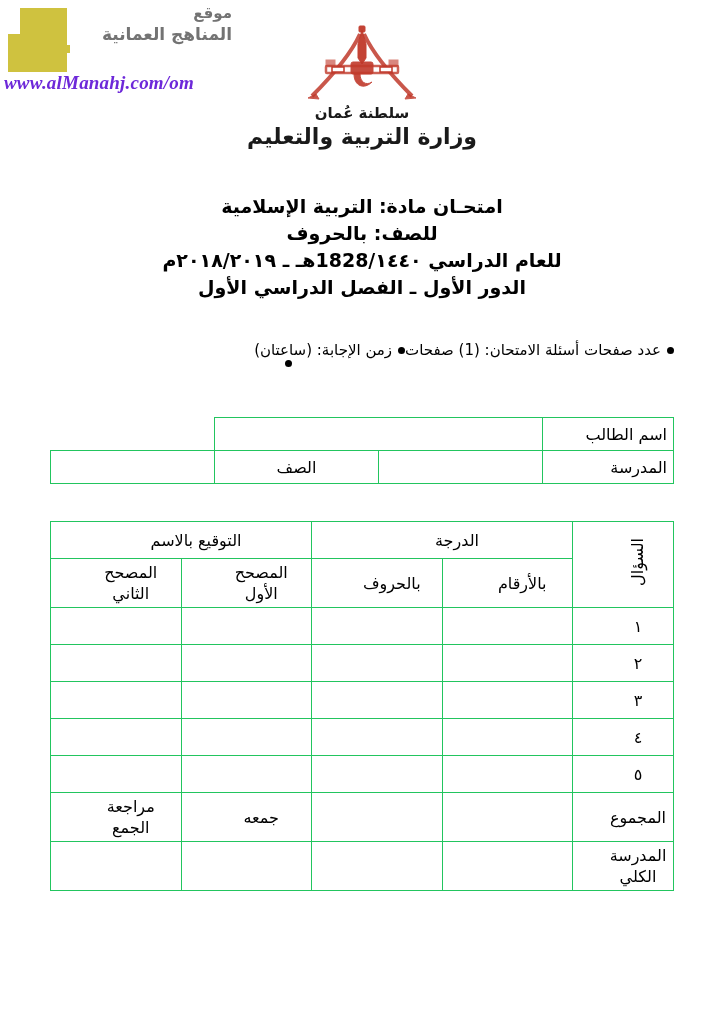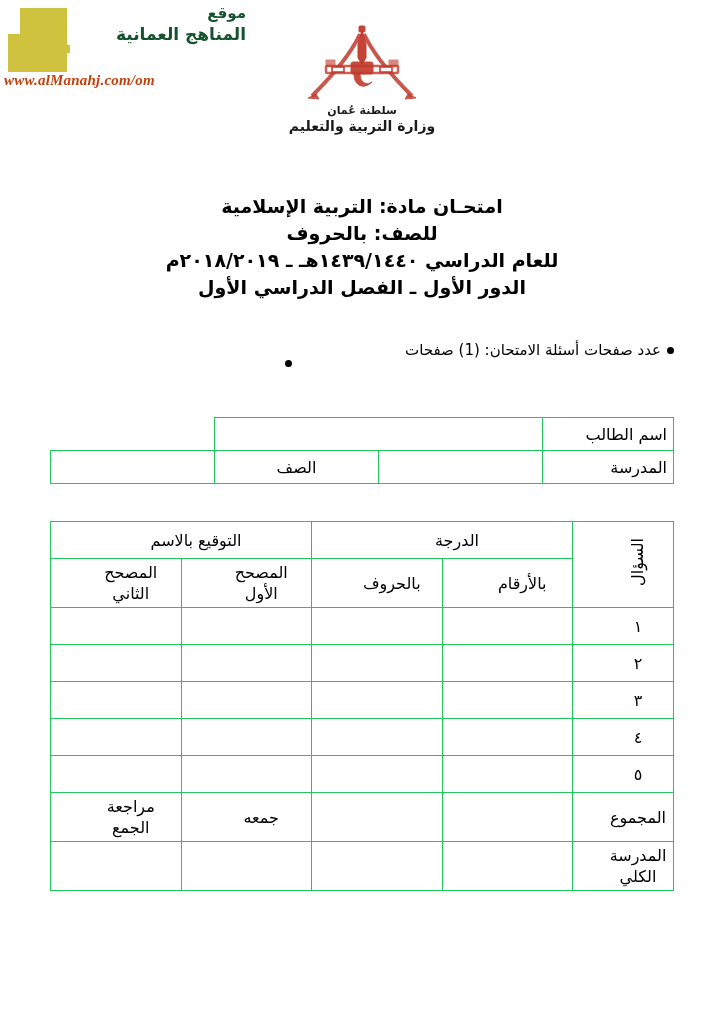--- a/index.html
+++ b/index.html
@@ -29,40 +29,40 @@
     position: absolute;
     background: #cfc23f;
   }
   .wm-block-a { left: 20px;  top: 8px;  width: 47px; height: 36px; }
   .wm-block-b { left: 8px;   top: 34px; width: 40px; height: 38px; }
   .wm-block-c { left: 20px;  top: 34px; width: 47px; height: 38px; }
   .wm-bar     { left: 48px;  top: 45px; width: 22px; height: 8px;  background:#cfc23f; }
 
   #wm-line1, #wm-line2 {
     position: absolute;
-    right: 4px;
+    right: 18px;
     text-align: right;
-    color: #14532d;
+    color: #737373;
     font-weight: bold;
     font-family: "DejaVu Sans", "Liberation Sans", sans-serif;
     white-space: nowrap;
     direction: rtl;
   }
   #wm-line1 { top: 4px;  font-size: 15px; }
   #wm-line2 { top: 24px; font-size: 17px; }
 
   #wm-url {
     position: absolute;
     left: 4px;
     top: 72px;
     font-family: "Liberation Serif", "DejaVu Serif", serif;
     font-weight: bold;
     font-style: italic;
-    font-size: 15px;
-    color: #c2410c;
+    font-size: 19px;
+    color: #6d28d9;
     letter-spacing: 0.2px;
     direction: ltr;
     white-space: nowrap;
   }
 
   
   #emblem-block {
     position: absolute;
     left: 0;
     right: 0;
@@ -72,22 +72,22 @@
   #emblem-svg { display: block; margin: 0 auto; }
   #ministry-text {
     margin-top: 2px;
     color: #1a1a1a;
     font-size: 15px;
     line-height: 1.25;
     font-weight: bold;
     letter-spacing: -0.5px;
     white-space: nowrap;
   }
-  #ministry-text .mt-line1 { font-size: 11px; display:block;text-align:center; }
-  #ministry-text .mt-line2 { font-size: 14px; display:block; }
+  #ministry-text .mt-line1 { font-size: 15px; display:block;text-align:center; }
+  #ministry-text .mt-line2 { font-size: 22px; display:block; }
 
   
   #exam-heading {
     position: absolute;
     left: 0;
     right: 0;
     top: 193px;
     text-align: center;
     direction: rtl;
   }
@@ -229,29 +229,33 @@
   </svg>
   <div id="ministry-text">
     <span class="mt-line1">سلطنة عُمان</span>
     <span class="mt-line2">وزارة التربية والتعليم</span>
   </div>
 </div>
 
 <div id="exam-heading">
   <div>امتحـان مادة: التربية الإسلامية</div>
   <div>للصف: بالحروف</div>
-  <div>للعام الدراسي ١٤٣٩/١٤٤٠هـ  ـ  ٢٠١٨/٢٠١٩م</div>
+  <div>للعام الدراسي 1828/١٤٤٠هـ  ـ  ٢٠١٨/٢٠١٩م</div>
   <div>الدور الأول ـ الفصل الدراسي الأول</div>
 </div>
 
 <div id="notes-block">
   <div class="note-row">
     <div class="note-item" id="note-pages">
       <span class="note-bullet"></span>
       <span>عدد صفحات أسئلة الامتحان: (1) صفحات</span>
+    </div>
+    <div class="note-item" id="note-time">
+      <span class="note-bullet"></span>
+      <span>زمن الإجابة: (ساعتان)</span>
     </div>
   </div>
   <div class="note-row">
     <div class="note-item" id="note-pages-spacer" style="width:382px;"></div>
     <div class="note-item" id="note-answer">
       <span class="note-bullet"></span>
     </div>
   </div>
 </div>
 

